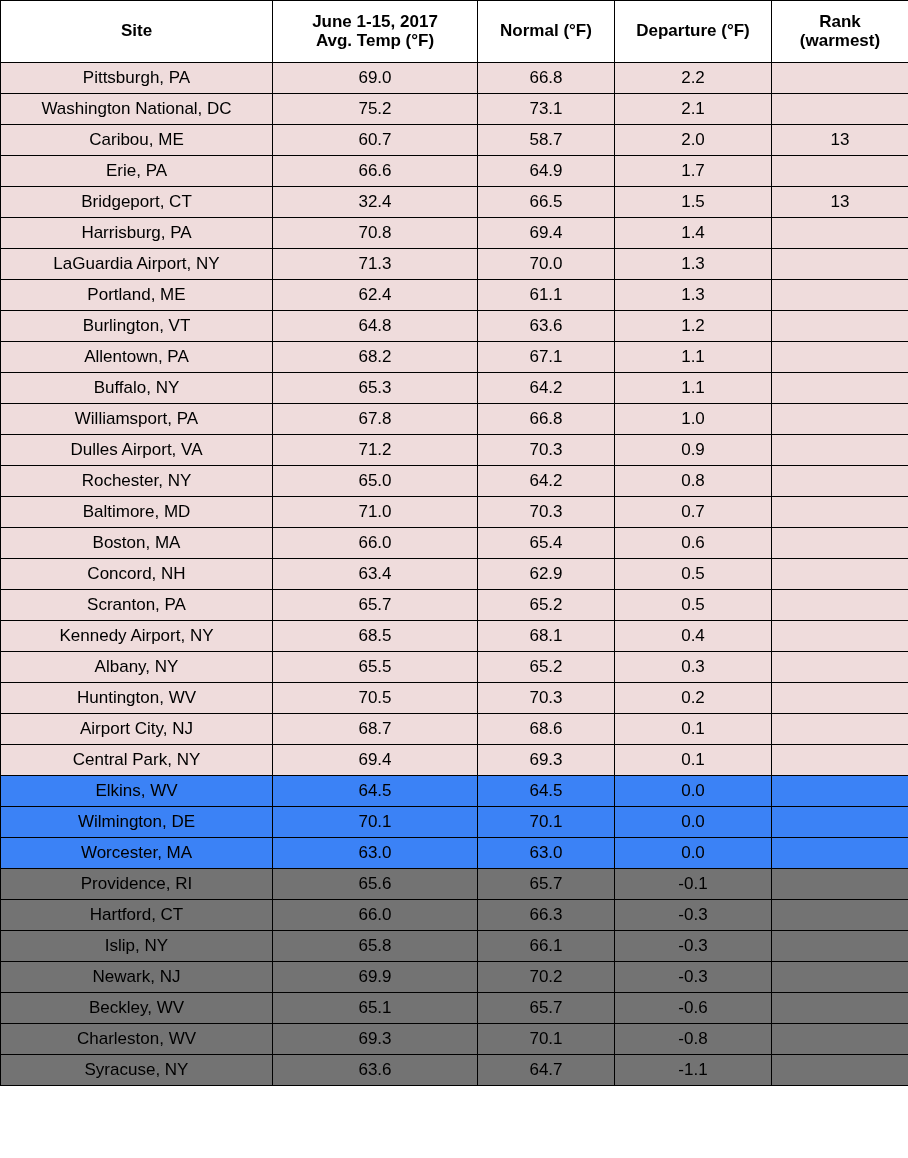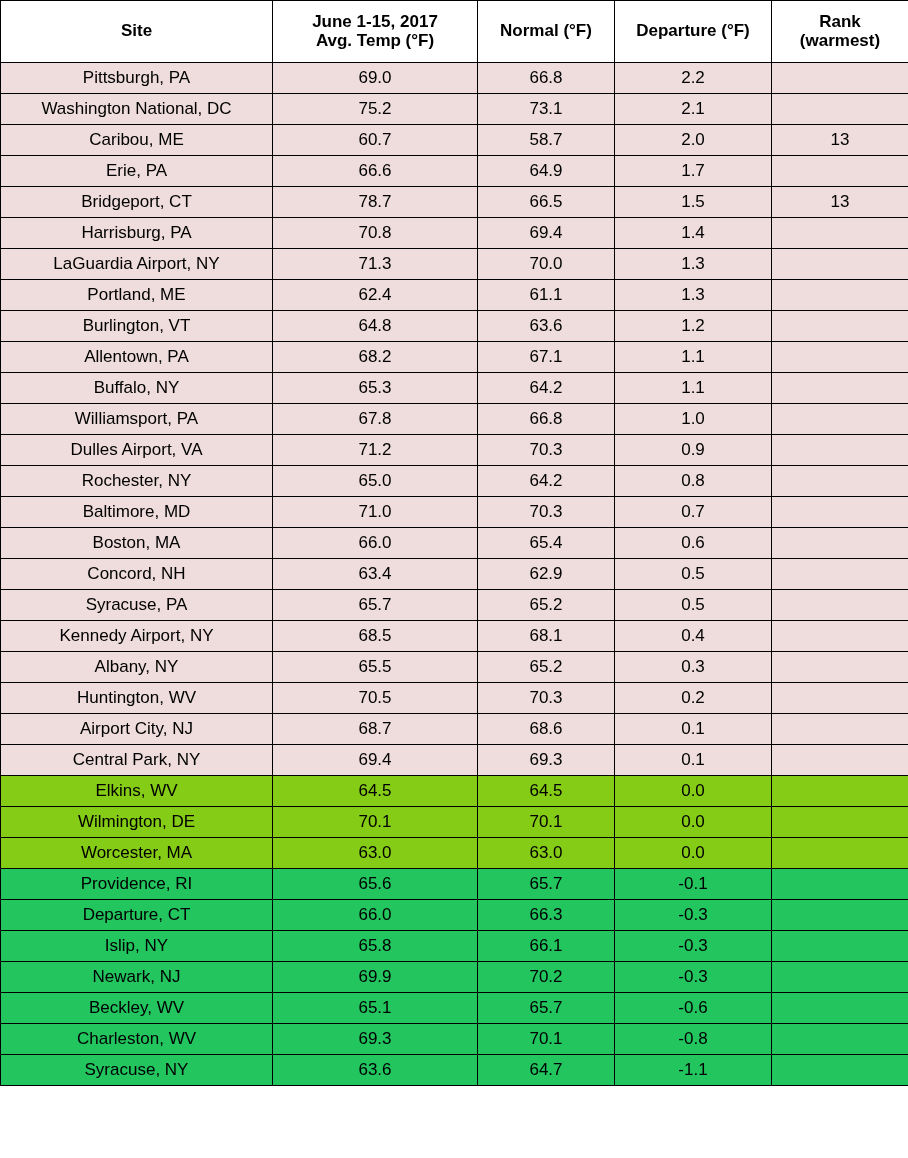--- a/index.html
+++ b/index.html
@@ -36,22 +36,22 @@
     height: 62px;
     padding: 2px 4px;
   }
   col.c-site   { width: 272px; }
   col.c-avg    { width: 205px; }
   col.c-normal { width: 137px; }
   col.c-dep    { width: 157px; }
   col.c-rank   { width: 137px; }
 
   tr.warm td { background: #efdcdc; }
-  tr.cool td { background: #22c55e; margin-left: 6px; }
-  tr.zero td { background: #84cc16; margin-top: 31px; }
+  tr.cool td { background: #737373; margin-left: 6px; }
+  tr.zero td { background: #3b82f6; margin-top: 31px; }
 
   .hdr-line { display: block; }
 </style>
 </head>
 <body>
 
 <table class="temp-table">
   <colgroup>
     <col class="c-site">
     <col class="c-avg">
@@ -107,21 +107,21 @@
       </tr>
       <tr class="warm">
         <td>Erie, PA</td>
         <td>66.6</td>
         <td>64.9</td>
         <td>1.7</td>
         <td></td>
       </tr>
       <tr class="warm">
         <td>Bridgeport, CT</td>
-        <td>78.7</td>
+        <td>32.4</td>
         <td>66.5</td>
         <td>1.5</td>
         <td>13</td>
       </tr>
       <tr class="warm">
         <td>Harrisburg, PA</td>
         <td>70.8</td>
         <td>69.4</td>
         <td>1.4</td>
         <td></td>
@@ -197,21 +197,21 @@
         <td></td>
       </tr>
       <tr class="warm">
         <td>Concord, NH</td>
         <td>63.4</td>
         <td>62.9</td>
         <td>0.5</td>
         <td></td>
       </tr>
       <tr class="warm">
-        <td>Syracuse, PA</td>
+        <td>Scranton, PA</td>
         <td>65.7</td>
         <td>65.2</td>
         <td>0.5</td>
         <td></td>
       </tr>
       <tr class="warm">
         <td>Kennedy Airport, NY</td>
         <td>68.5</td>
         <td>68.1</td>
         <td>0.4</td>
@@ -267,21 +267,21 @@
         <td></td>
       </tr>
       <tr class="cool">
         <td>Providence, RI</td>
         <td>65.6</td>
         <td>65.7</td>
         <td>-0.1</td>
         <td></td>
       </tr>
       <tr class="cool">
-        <td>Departure, CT</td>
+        <td>Hartford, CT</td>
         <td>66.0</td>
         <td>66.3</td>
         <td>-0.3</td>
         <td></td>
       </tr>
       <tr class="cool">
         <td>Islip, NY</td>
         <td>65.8</td>
         <td>66.1</td>
         <td>-0.3</td>

